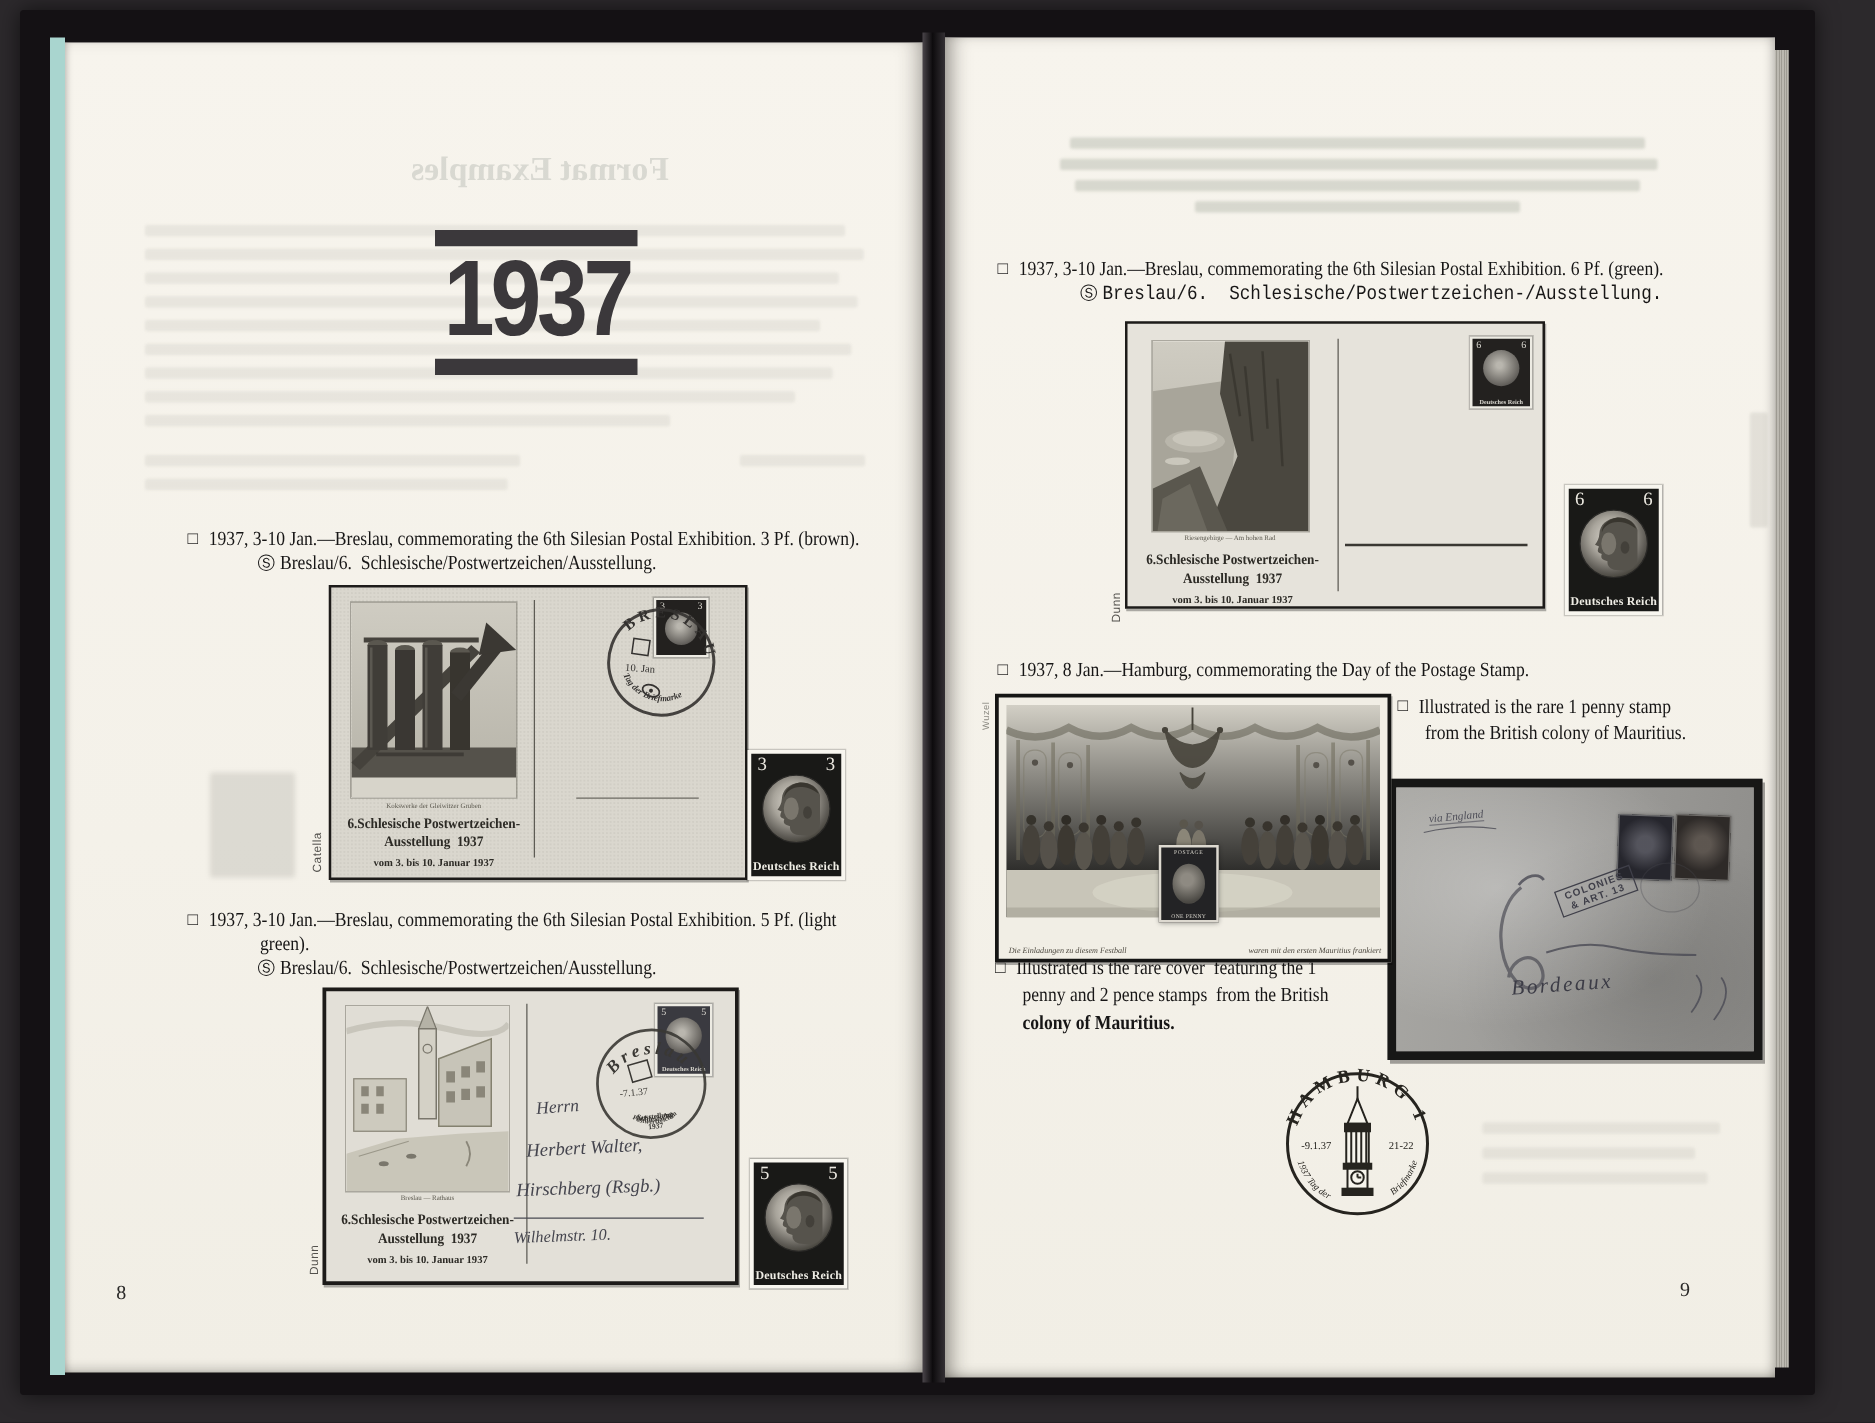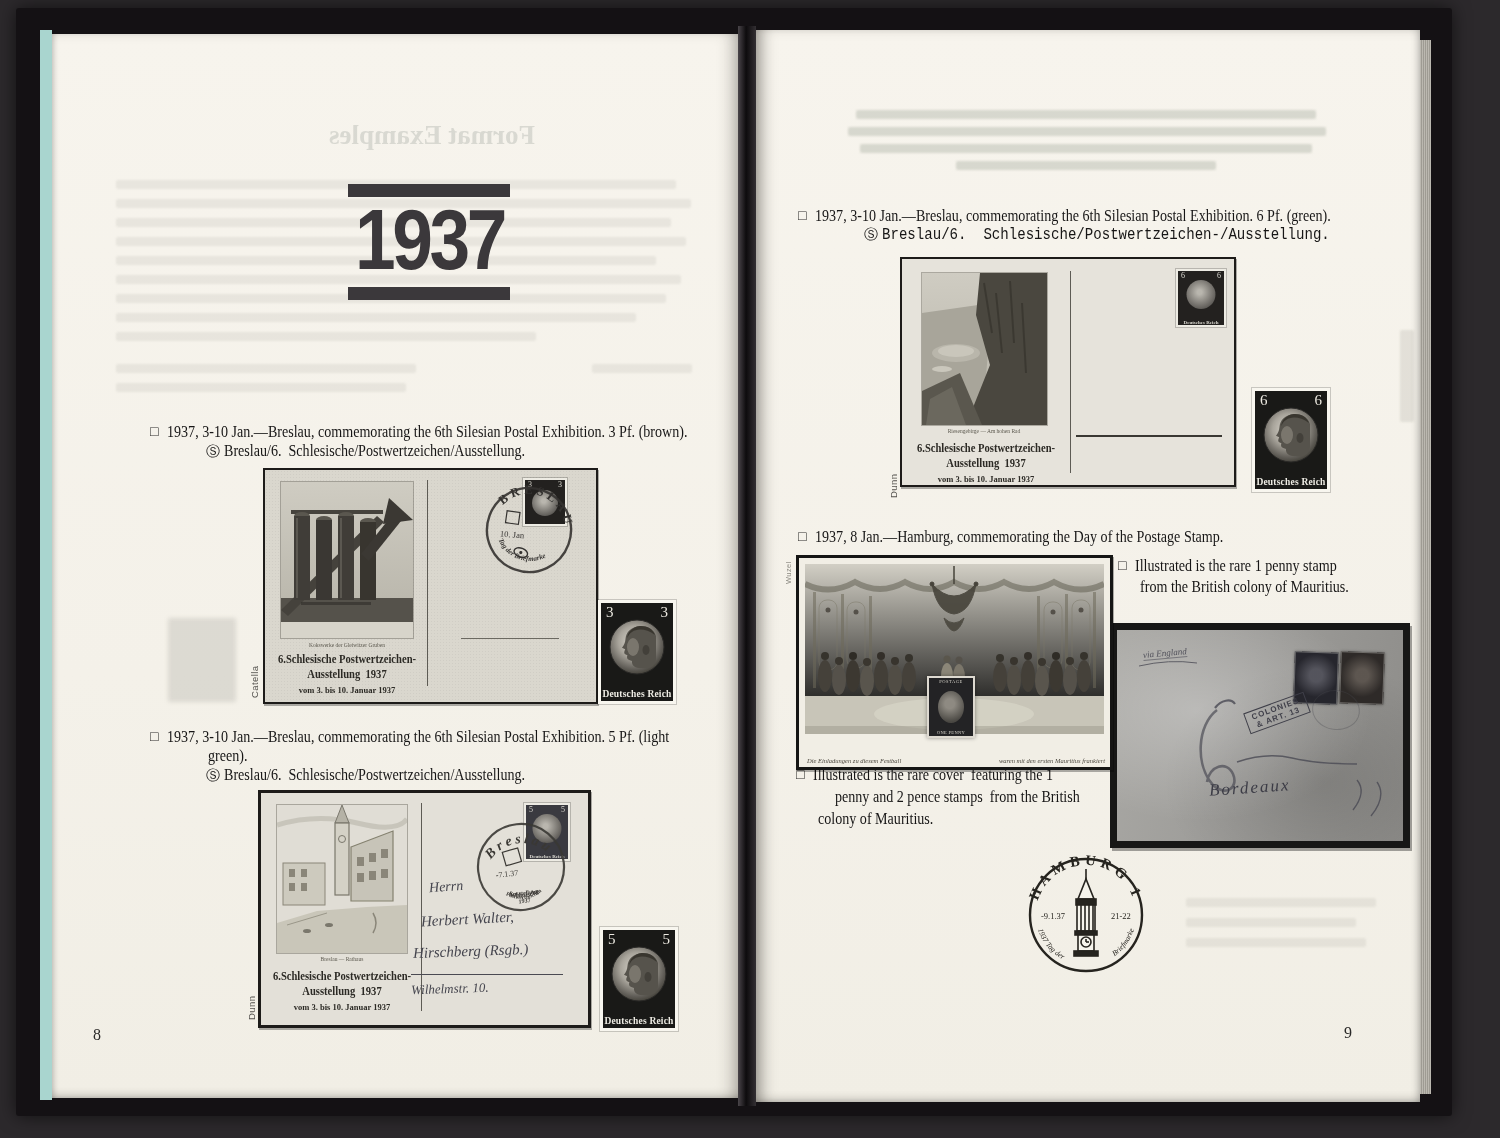--- a/index.html
+++ b/index.html
@@ -486,24 +486,24 @@
       <div class="colbox" style="left:128px;top:72px;">
         <div>COLONIES</div>
         <div>&amp; ART. 13</div>
       </div>
       <span class="bordeaux" style="left:92px;top:148px;">Bordeaux</span>
     </div>
 
     <div class="entry-line" style="left:40px;top:736px;">
       <span class="cb">□</span><span class="etext">Illustrated is the rare cover&nbsp; featuring the 1</span>
     </div>
-    <div class="entry-line" style="left:62px;top:758px;margin-left:17px;">
+    <div class="entry-line" style="left:62px;top:758px;">
       <span class="etext">penny and 2 pence stamps&nbsp; from the British</span>
     </div>
-    <div class="entry-line" style="left:62px;top:780px;">
+    <div class="entry-line" style="left:62px;top:780px;font-weight:bold;">
       <span class="etext">colony of Mauritius.</span>
     </div>
 
     <svg class="abs" style="left:268px;top:823px;" viewBox="0 0 124 124" width="124" height="124">
       <g fill="#26241f">
         <circle cx="62" cy="62" r="56" fill="none" stroke="#26241f" stroke-width="2.4"></circle>
         <path id="hhtop" d="M12,62 A50,50 0 0 1 112,62" fill="none"></path>
         <text font-size="14.5" font-weight="bold" letter-spacing="4.5">
           <textPath href="#hhtop" startOffset="50%" text-anchor="middle">HAMBURG 1</textPath>
         </text>

